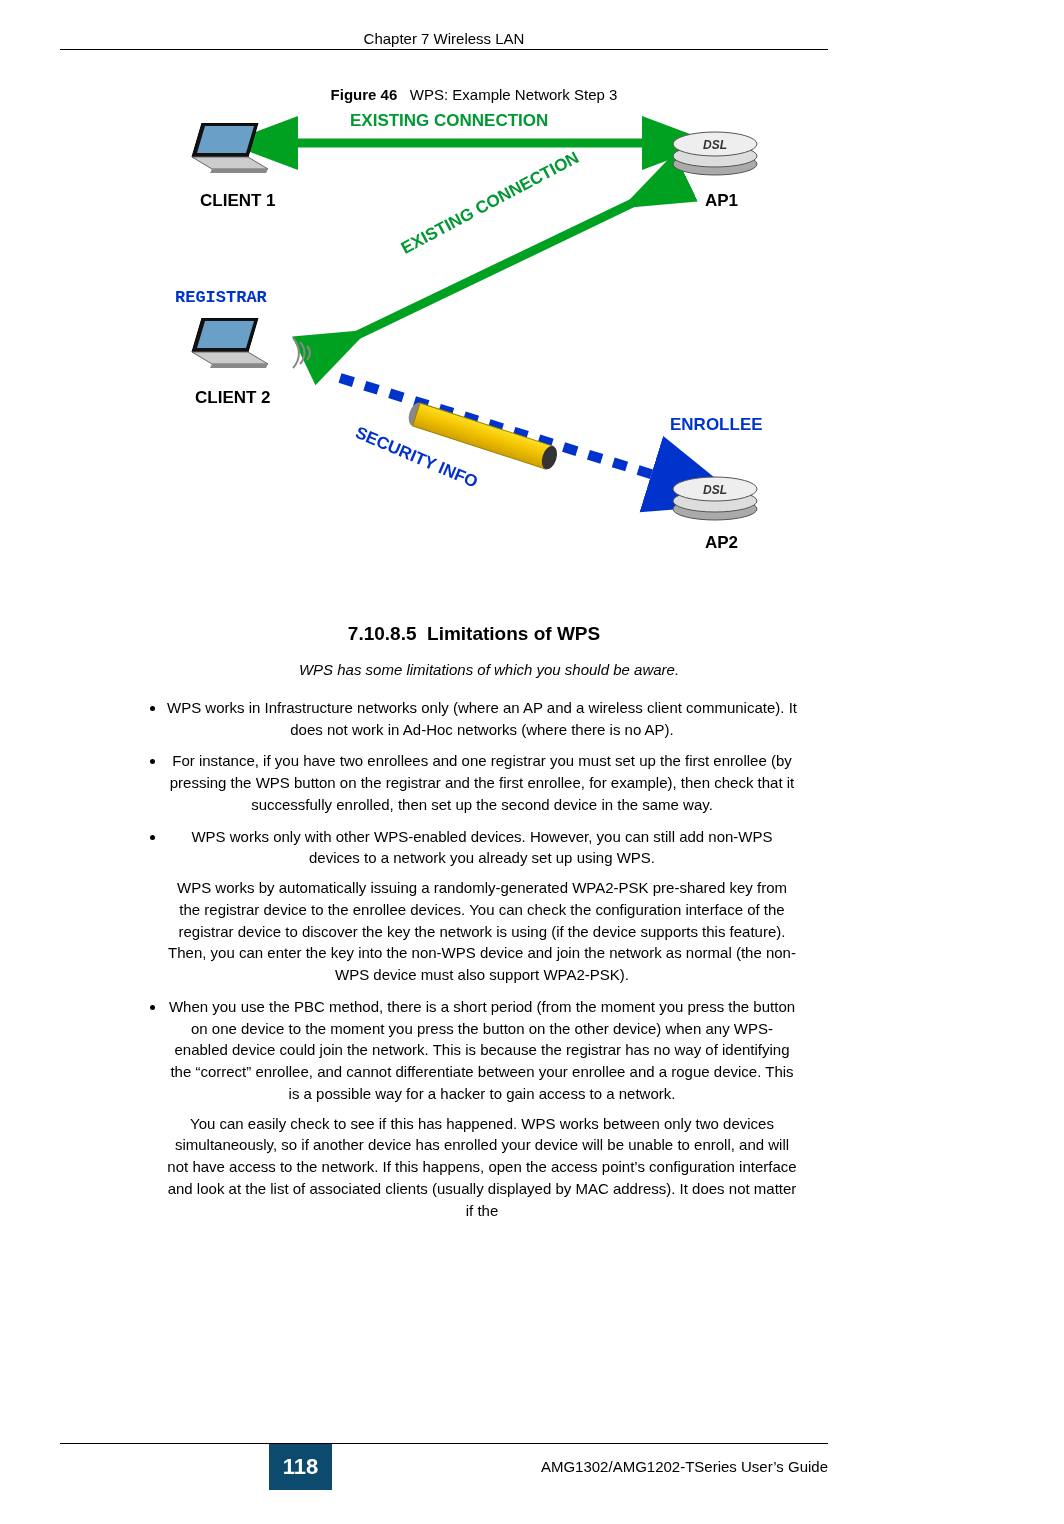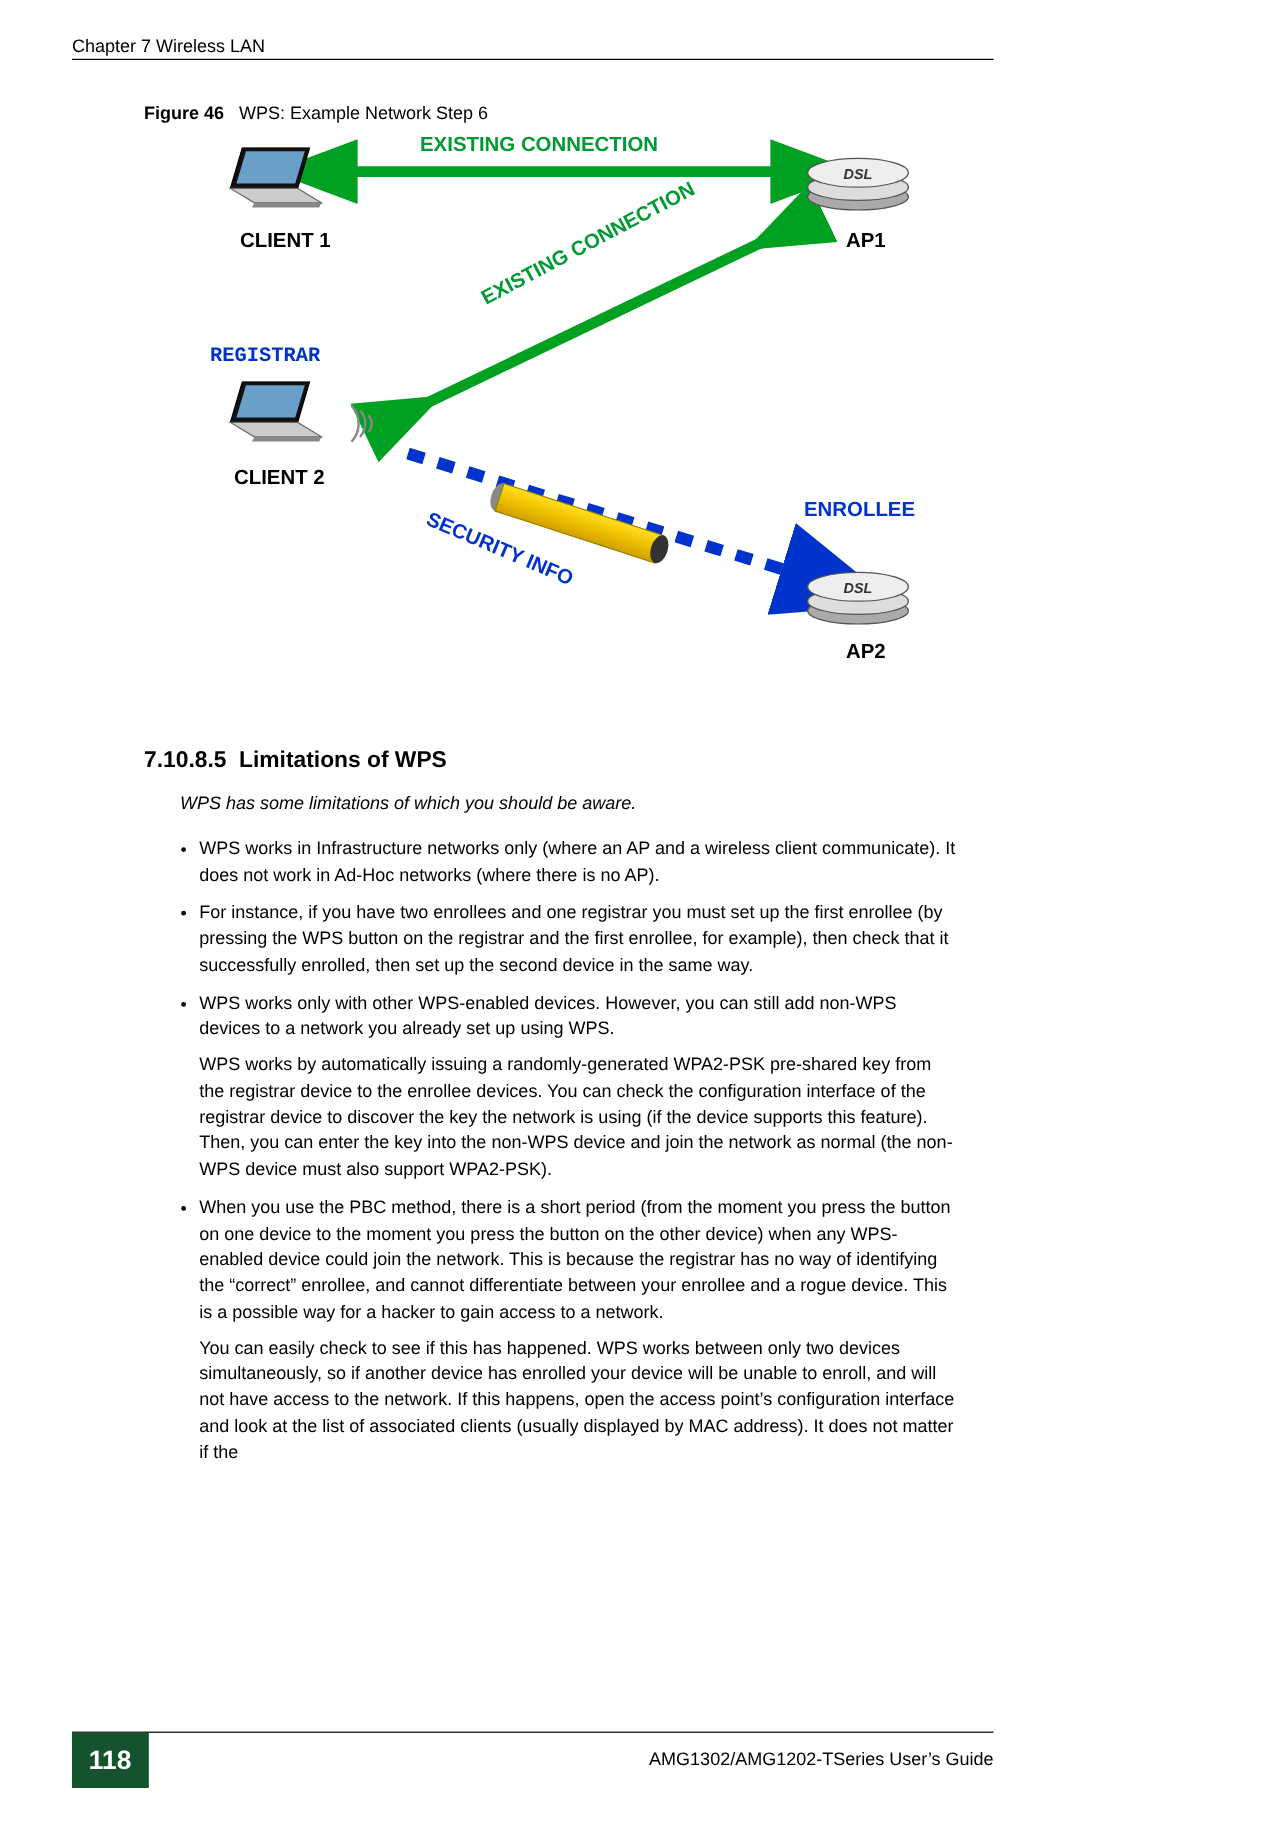--- a/index.html
+++ b/index.html
@@ -9,20 +9,21 @@
     background: #fff;
     color: #000;
     width: 1064px;
   }
   .page {
     position: relative;
     width: 888px;
     height: 1524px;
     box-sizing: border-box;
     padding: 30px 60px 50px 60px;
+    text-align: center;
   }
   .header {
     border-bottom: 1px solid #000;
     padding-bottom: 2px;
     font-size: 15px;
   }
   .figure-caption {
     margin-top: 36px;
     margin-left: 60px;
     font-size: 15px;
@@ -115,21 +116,21 @@
   .footer {
     position: absolute;
     bottom: 34px;
     left: 60px;
     right: 60px;
     border-top: 1px solid #000;
     padding-top: 4px;
   }
   .page-badge {
     display: inline-block;
-    background: #14532d;
+    background: #0c4a6e;
     color: #fff;
     font-weight: bold;
     font-size: 22px;
     padding: 10px 14px 10px 14px;
     margin-top: -4px;
   }
   .footer-text {
     float: right;
     font-size: 15px;
     padding-top: 10px;
@@ -139,21 +140,21 @@
 <body>
 
 <div class="page">
 
   <div class="header">
     <span>Chapter 7 Wireless LAN</span>
   </div>
 
   <div class="figure-caption">
     <b>Figure 46</b>&nbsp;&nbsp;
-    <span>WPS: Example Network Step 6</span>
+    <span>WPS: Example Network Step 3</span>
   </div>
 
   <div class="diagram-wrap">
 
     <svg class="diagram-svg" viewBox="0 0 640 480">
       <defs>
         <marker id="arrowGreen" markerWidth="10" markerHeight="10" refX="2" refY="3" orient="auto">
           <path d="M0,0 L0,6 L8,3 z" fill="#00a020"></path>
         </marker>
         <marker id="arrowGreenRev" markerWidth="10" markerHeight="10" refX="6" refY="3" orient="auto">

